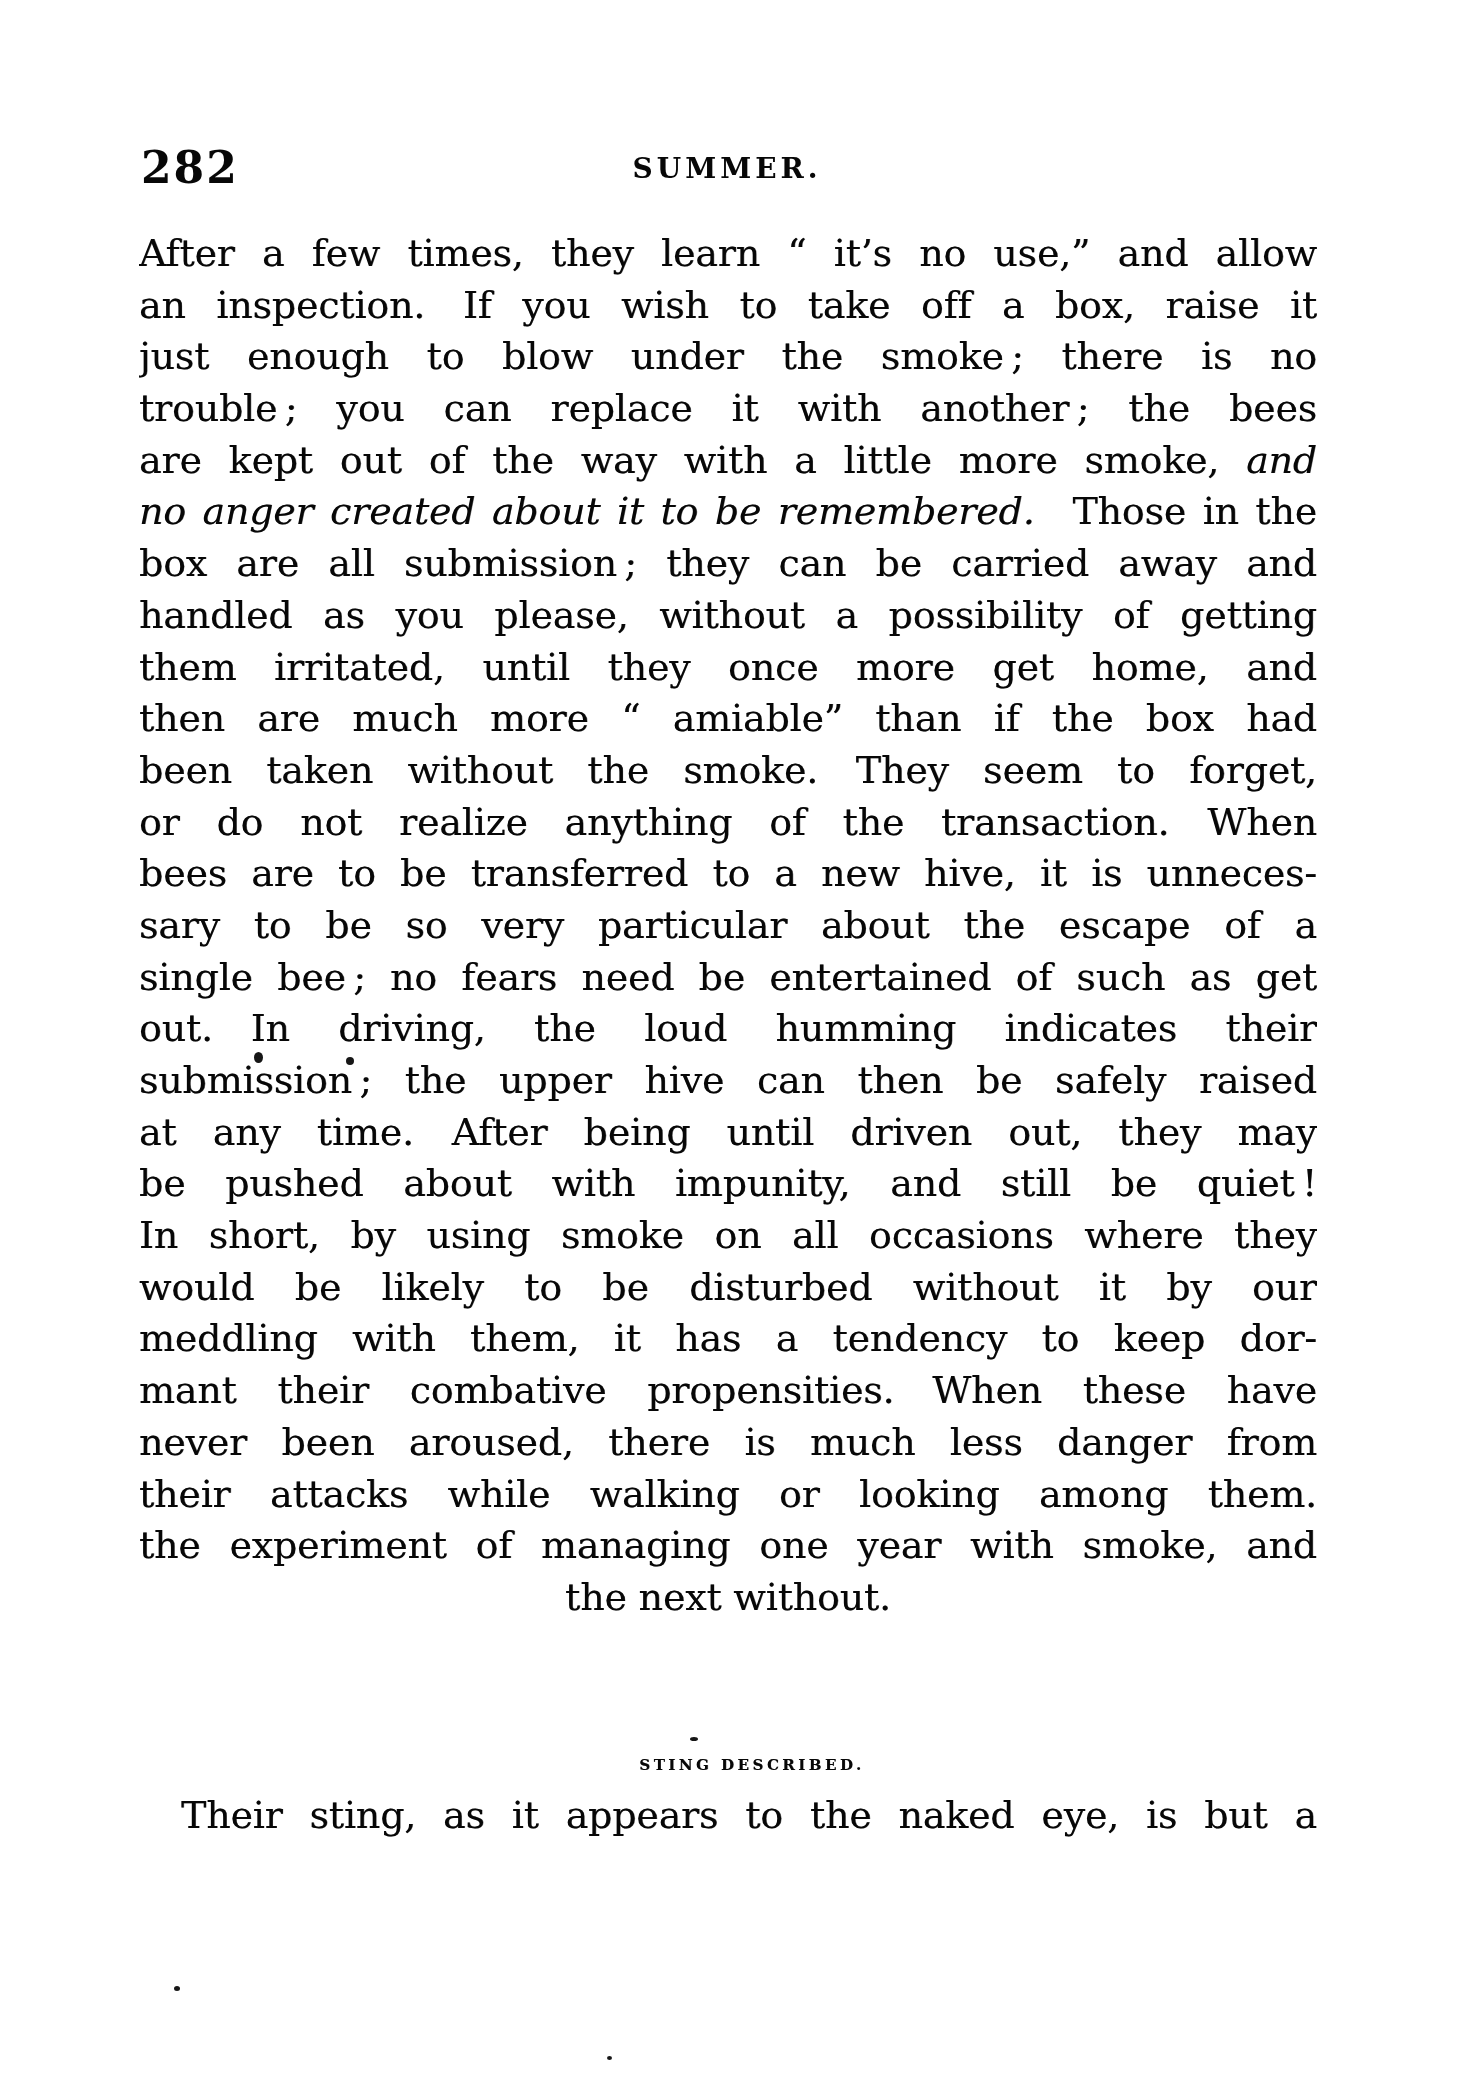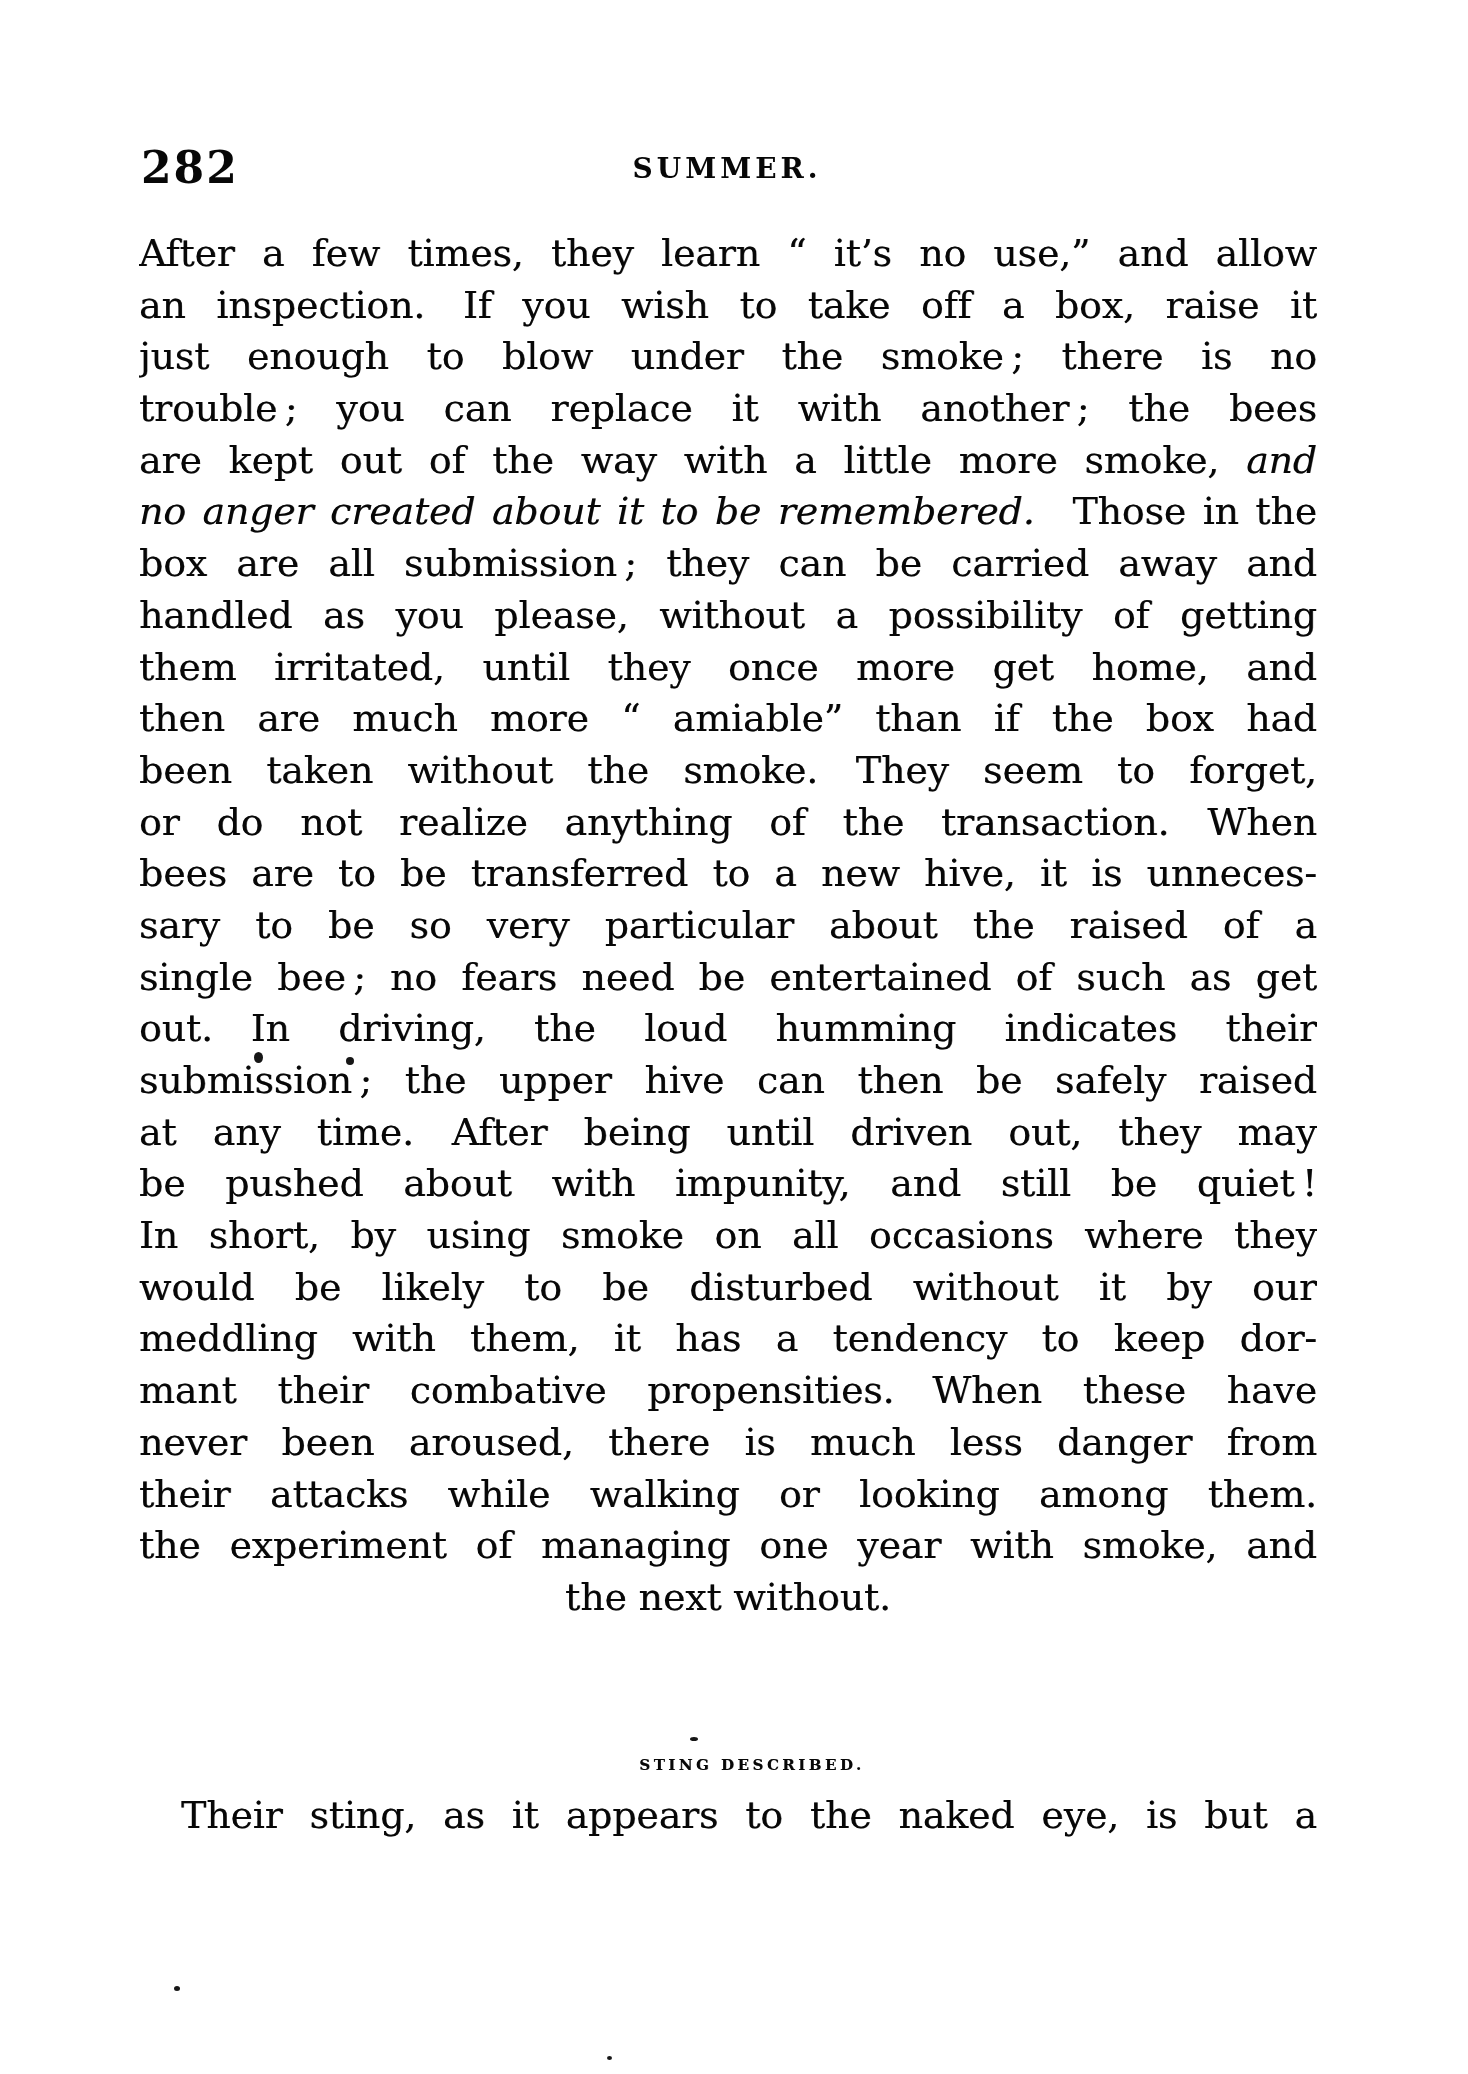--- a/index.html
+++ b/index.html
@@ -104,21 +104,21 @@
       <div class="line"><span>trouble ; you can replace it with another ; the bees</span></div>
       <div class="line"><span>are kept out of the way with a little more smoke, </span><span class="it">and</span></div>
       <div class="line"><span class="it">no anger created about it to be remembered.</span><span> Those in the</span></div>
       <div class="line"><span>box are all submission ; they can be carried away and</span></div>
       <div class="line"><span>handled as you please, without a possibility of getting</span></div>
       <div class="line"><span>them irritated, until they once more get home, and</span></div>
       <div class="line"><span>then are much more “ amiable” than if the box had</span></div>
       <div class="line"><span>been taken without the smoke. They seem to forget,</span></div>
       <div class="line"><span>or do not realize anything of the transaction. When</span></div>
       <div class="line"><span>bees are to be transferred to a new hive, it is unneces-</span></div>
-      <div class="line"><span>sary to be so very particular about the raised of a</span></div>
+      <div class="line"><span>sary to be so very particular about the escape of a</span></div>
       <div class="line"><span>single bee ; no fears need be entertained of such as get</span></div>
       <div class="line"><span>out. In driving, the loud humming indicates their</span></div>
       <div class="line"><span>submission ; the upper hive can then be safely raised</span></div>
       <div class="line"><span>at any time. After being until driven out, they may</span></div>
       <div class="line"><span>be pushed about with impunity, and still be quiet !</span></div>
       <div class="line"><span>In short, by using smoke on all occasions where they</span></div>
       <div class="line"><span>would be likely to be disturbed without it by our</span></div>
       <div class="line"><span>meddling with them, it has a tendency to keep dor-</span></div>
       <div class="line"><span>mant their combative propensities. When these have</span></div>
       <div class="line"><span>never been aroused, there is much less danger from</span></div>

